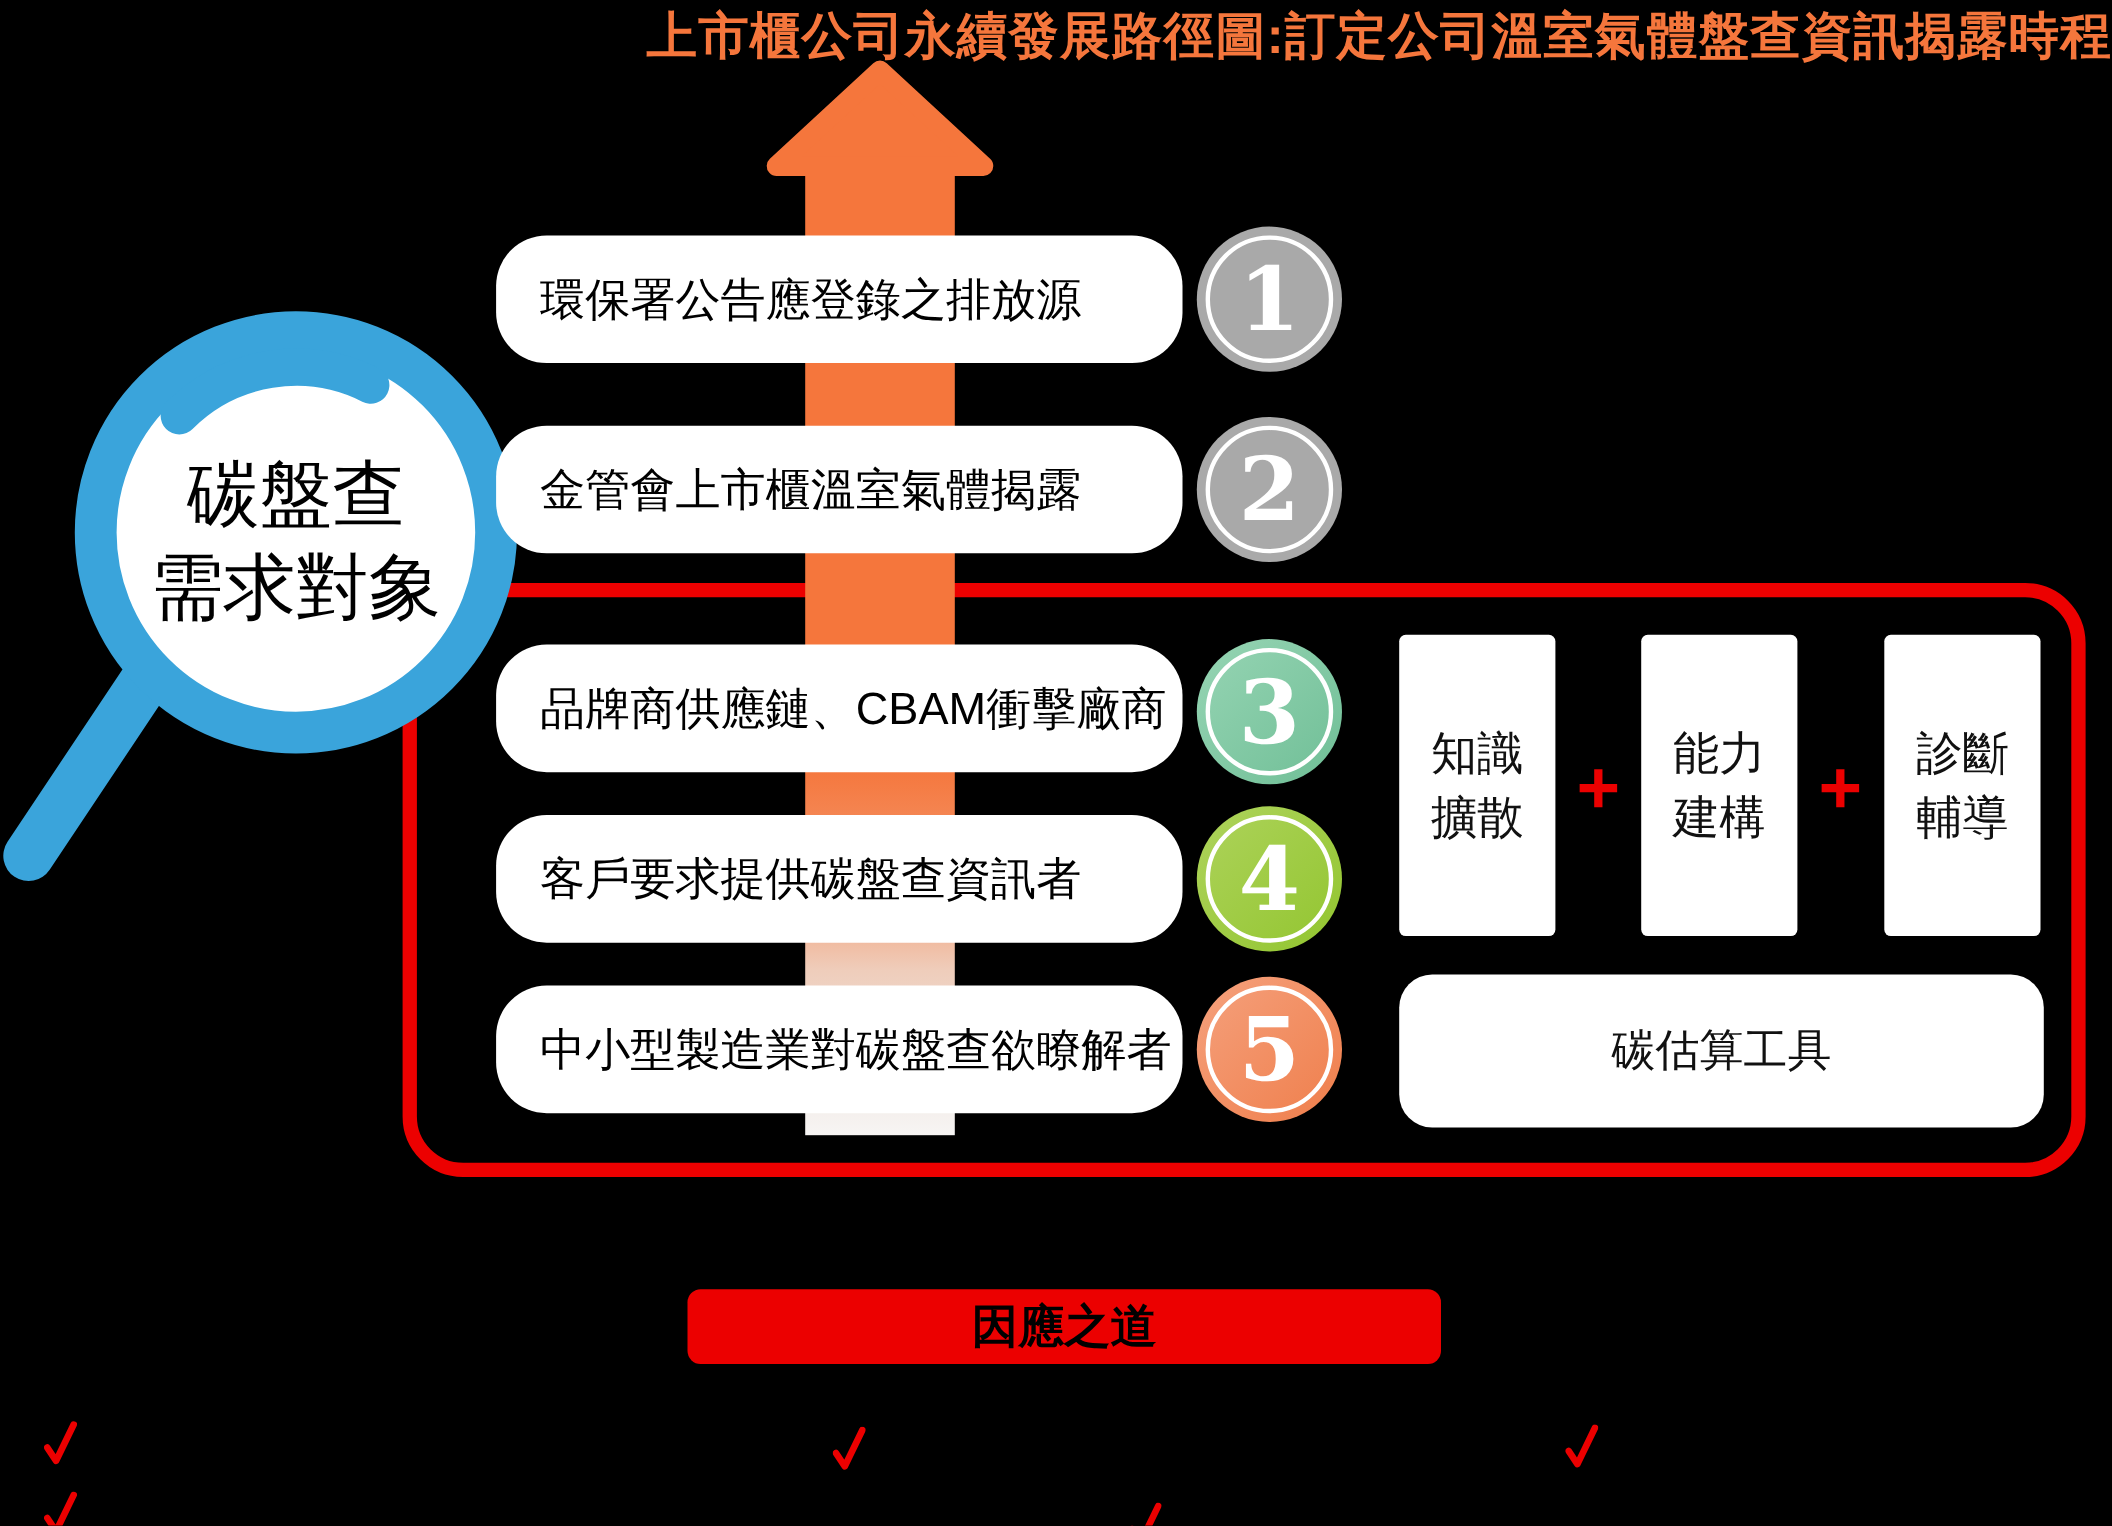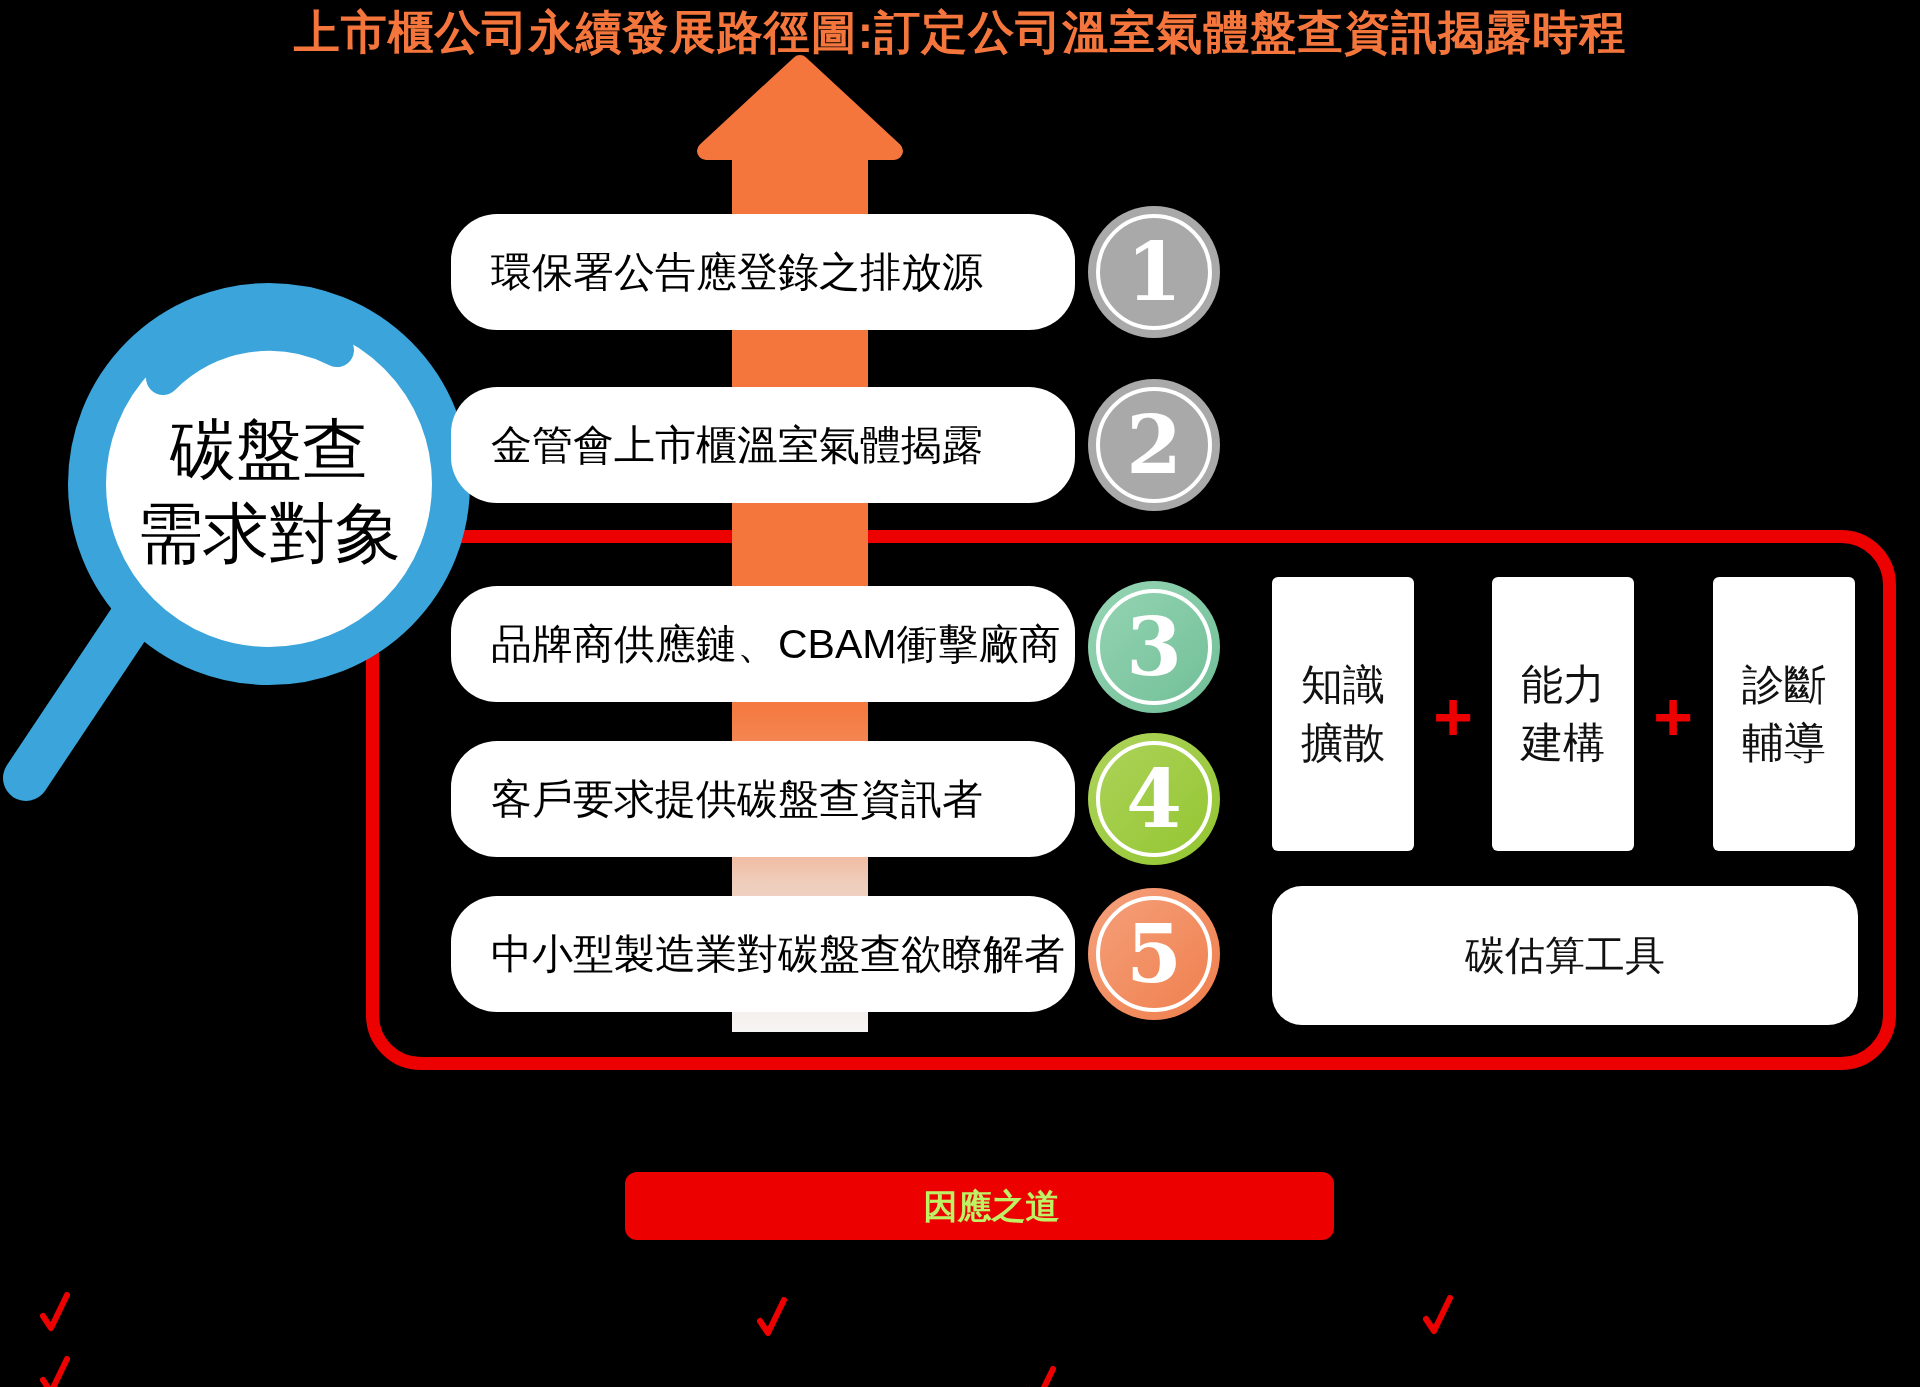--- a/index.html
+++ b/index.html
@@ -4,21 +4,21 @@
 <style>
   html,body{margin:0;padding:0;background:#000;}
   #stage{
     position:relative;width:1920px;height:1387px;background:#000;overflow:hidden;
     font-family:"Liberation Sans","DejaVu Sans",sans-serif;
   }
   .abs{position:absolute;}
 
   
   .title{
-    top:2px;left:0;width:1920px;text-align:center;
+    top:2px;left:0;width:1920px;text-align:right;
     font-size:46px;font-weight:bold;color:#F5763C;letter-spacing:1px;z-index:2;
   }
 
   
   .red-frame{
     left:366px;top:530px;width:1530px;height:540px;box-sizing:border-box;
     border:13px solid #EC0000;border-radius:55px;z-index:1;
   }
 
   
@@ -74,21 +74,21 @@
   }
   .plus1{left:1423px}.plus2{left:1643px}
   .tool-box{
     left:1272px;top:886px;width:586px;height:139px;background:#fff;border-radius:30px;
     z-index:4;text-align:center;line-height:139px;font-size:40px;color:#111;
   }
 
   
   .banner{
     left:625px;top:1172px;width:685px;height:68px;background:#EC0000;border-radius:12px;
-    z-index:2;text-align:center;line-height:68px;font-size:34px;font-weight:bold;color:#bef264;padding-left:24px;
+    z-index:2;text-align:center;line-height:68px;font-size:42px;font-weight:bold;color:#000000;
   }
 
   
   .check{z-index:2;}
   .ck1{left:40px;top:1292px}.ck2{left:40px;top:1356px}
   .ck3{left:757px;top:1297px}.ck4{left:1026px;top:1366px}.ck5{left:1423px;top:1295px}
 </style>
 </head>
 <body>
 

